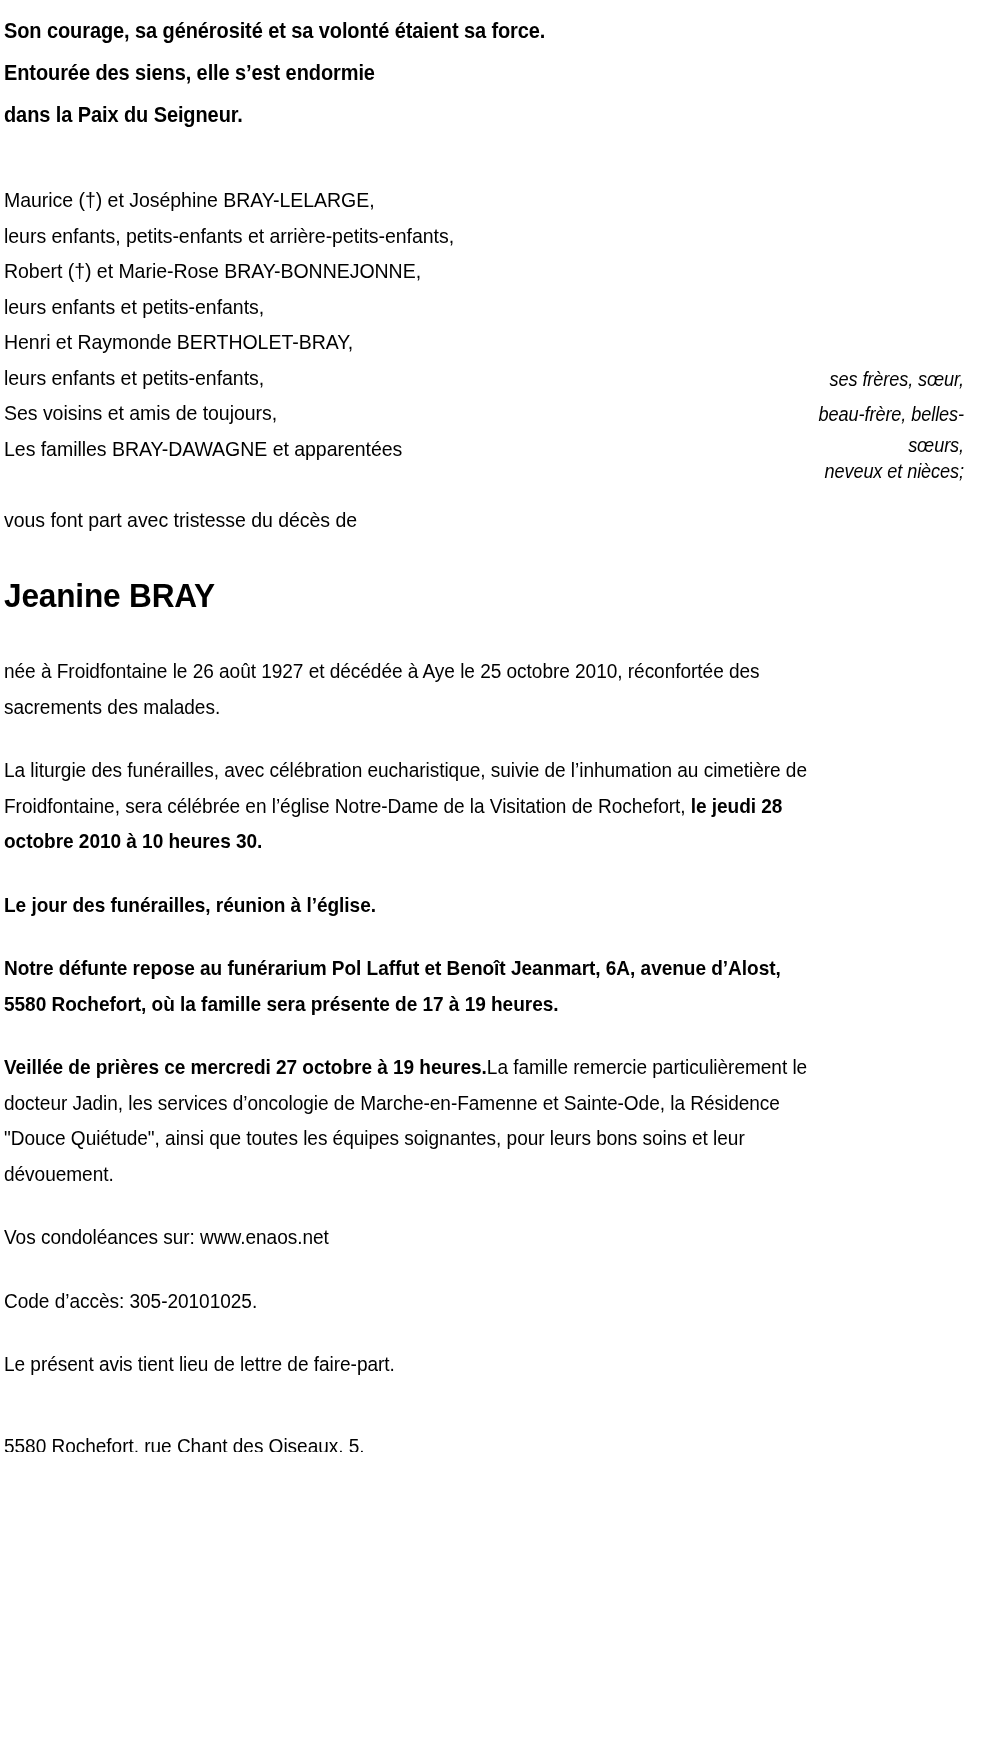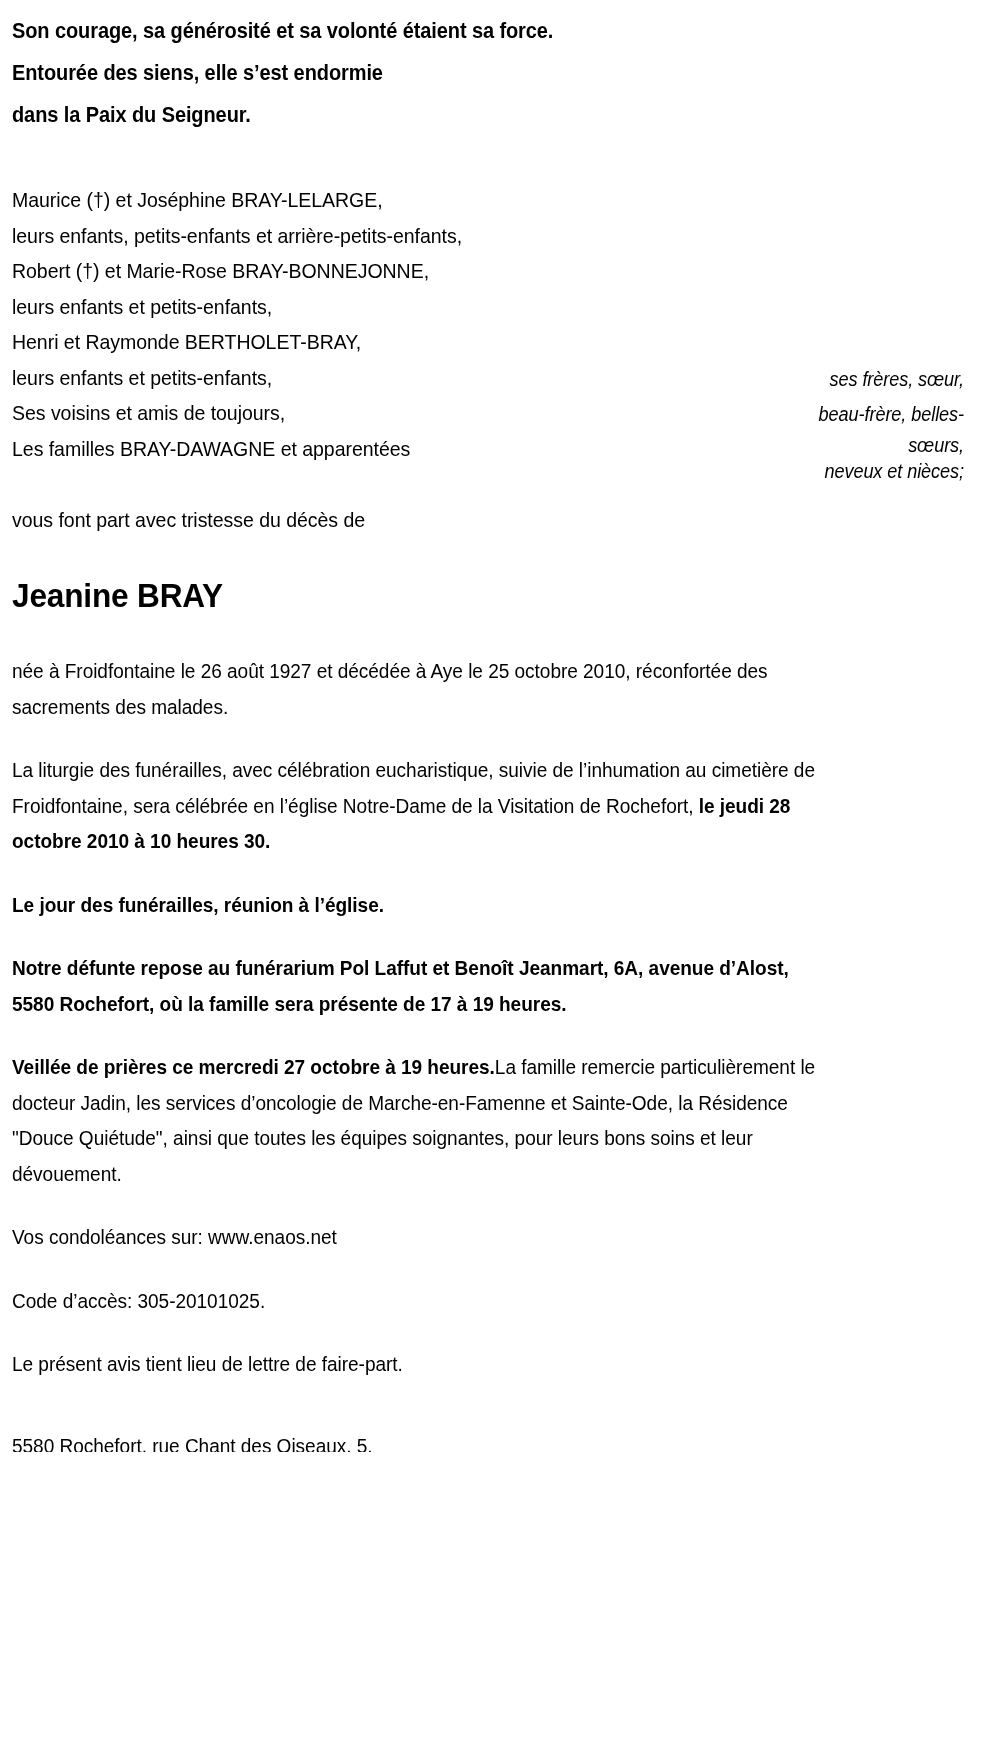--- a/index.html
+++ b/index.html
@@ -12,21 +12,21 @@
     height: 1760px;
     font-family: "Liberation Sans", sans-serif;
     color: #000000;
     -webkit-font-smoothing: antialiased;
   }
   .page {
     position: relative;
     width: 1000px;
     height: 1452px;
     box-sizing: border-box;
-    padding: 0 12px;
+    padding: 0 4px;
     overflow: hidden;
   }
   
   .cond {
     font-family: "Liberation Sans", sans-serif;
     transform: scaleX(0.93);
     transform-origin: left center;
   }
   .epitaph {
     font-weight: bold;

